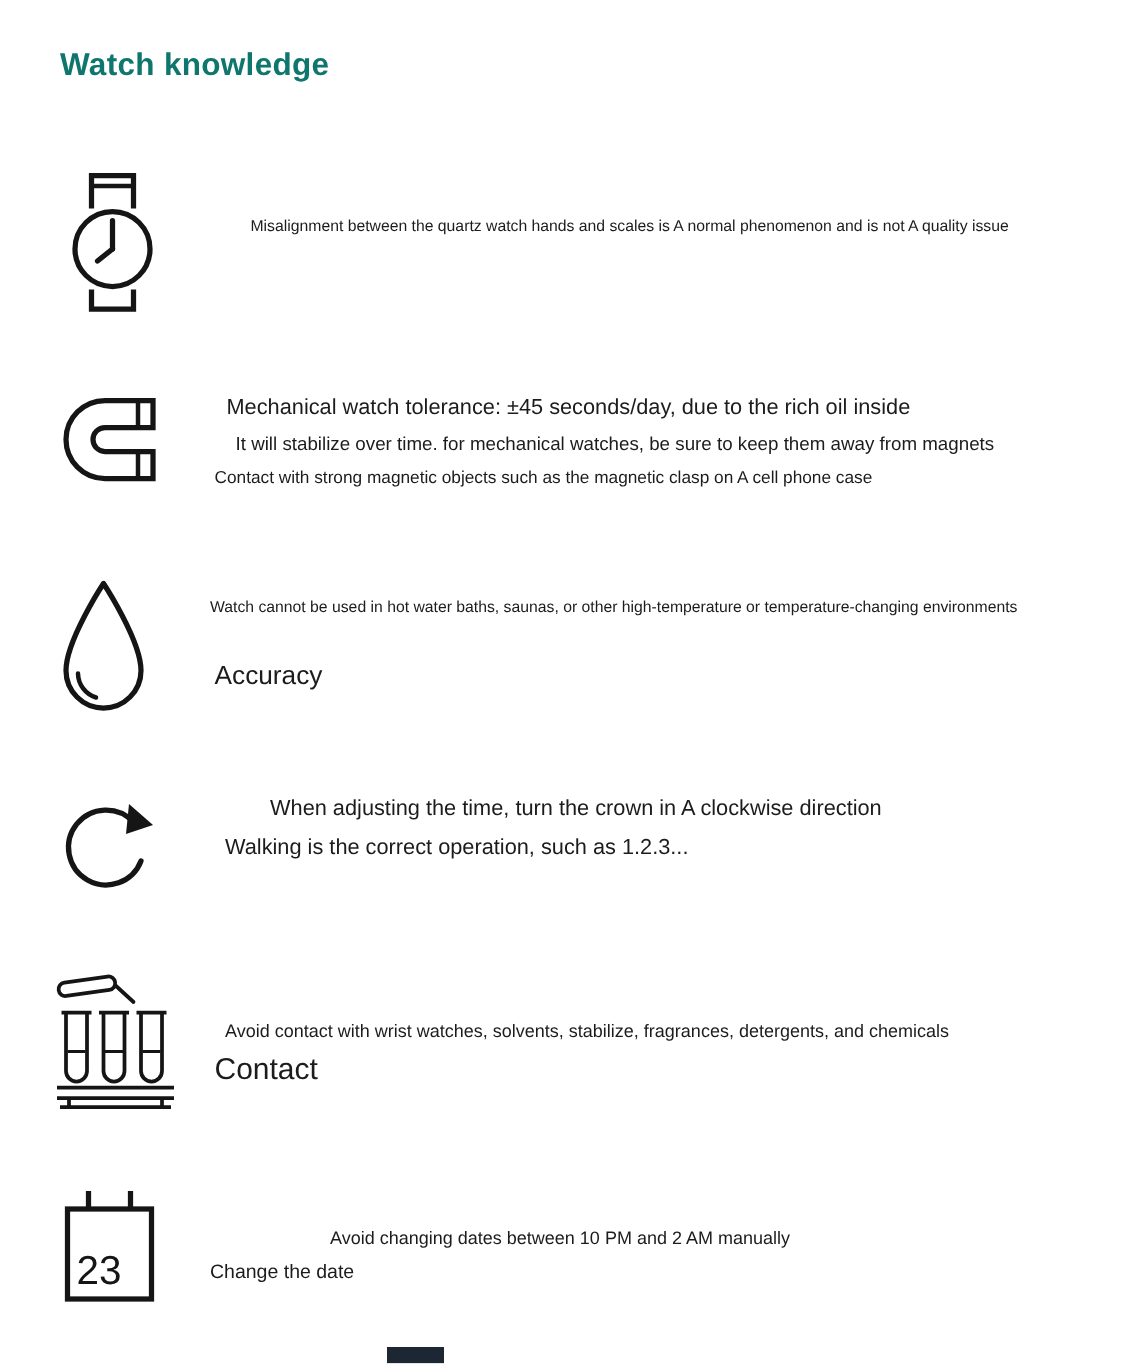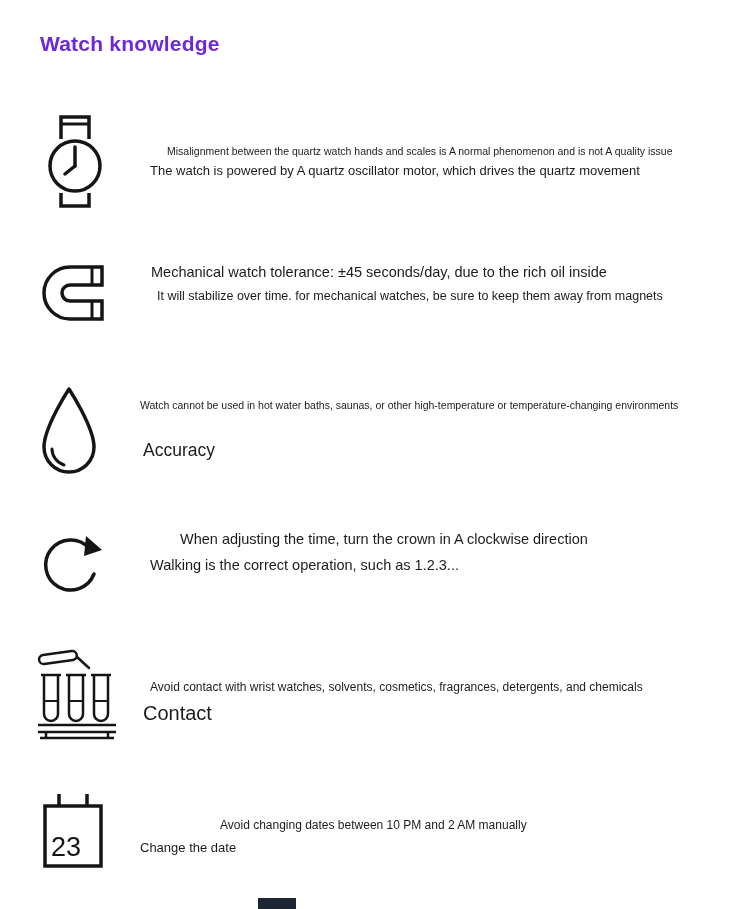--- a/index.html
+++ b/index.html
@@ -2,21 +2,21 @@
 <html><head>
 <meta charset="utf-8">
 <style>
   html,body{margin:0;padding:0;background:#fff;}
   .page{
     position:relative;width:750px;height:909px;background:#ffffff;
     font-family:"Liberation Sans", sans-serif;color:#1c1c1c;overflow:hidden;
   }
   .title{
     position:absolute;left:40px;top:32px;margin:0;
-    font-size:21px;font-weight:700;letter-spacing:.2px;color:#6d28d9;
+    font-size:21px;font-weight:700;letter-spacing:.2px;color:#0f766e;
   }
   .sec{position:absolute;left:0;width:750px;}
   .icon{position:absolute;display:block;}
   .line{position:absolute;white-space:nowrap;font-weight:400;color:#1c1c1c;line-height:1.2;}
 
   
   #s1{top:113px;height:130px}
   #s1 .icon{left:42px;top:0}
   #s1 .l1{left:167px;top:32px;font-size:10.5px}
   #s1 .l2{left:150px;top:50px;font-size:13px}
@@ -70,31 +70,31 @@
   <section class="sec" id="s1">
     <svg class="icon" width="66" height="97" viewBox="0 0 66 97" fill="none">
       <path d="M19,26 L19,4 L47,4 L47,26" stroke="#151515" stroke-width="3.5"></path>
       <path d="M19,11 L47,11" stroke="#151515" stroke-width="3"></path>
       <circle cx="33" cy="53" r="25" stroke="#151515" stroke-width="3.5"></circle>
       <path d="M33,53 L33,34" stroke="#151515" stroke-width="3.5" stroke-linecap="round"></path>
       <path d="M33,53 L23,61" stroke="#151515" stroke-width="3.5" stroke-linecap="round"></path>
       <path d="M19,80 L19,93 L47,93 L47,80" stroke="#151515" stroke-width="3.5"></path>
     </svg>
     <div class="line l1">Misalignment between the quartz watch hands and scales is A normal phenomenon and is not A quality issue</div>
-    <div class="line l2">The watch is powered by A quartz oscillator motor, which drives the quartz movement</div>
   </section>
 
   <section class="sec" id="s2">
     <svg class="icon" width="68" height="58" viewBox="0 0 68 58" fill="none">
       <path d="M62,3 L30,3 A26,26 0 0,0 30,55 L62,55 L62,37 L30,37 A8,8 0 0,1 30,21 L62,21 Z" stroke="#151515" stroke-width="3.5" stroke-linejoin="miter"></path>
       <path d="M52,3 L52,21" stroke="#151515" stroke-width="3"></path>
       <path d="M52,37 L52,55" stroke="#151515" stroke-width="3"></path>
     </svg>
     <div class="line l1">Mechanical watch tolerance: ±45 seconds/day, due to the rich oil inside</div>
     <div class="line l2">It will stabilize over time. for mechanical watches, be sure to keep them away from magnets</div>
+    <div class="line l3">Contact with strong magnetic objects such as the magnetic clasp on A cell phone case</div>
   </section>
 
   <section class="sec" id="s3">
     <svg class="icon" width="62" height="92" viewBox="0 0 62 92" fill="none">      
         <path d="M31,4 C31,4 6,42 6,62 A25,25 0 0,0 56,62 C56,42 31,4 31,4 Z" stroke="#151515" stroke-width="3.5" stroke-linejoin="round"></path>
       <path d="M14,64 A17,17 0 0,0 26,80" stroke="#151515" stroke-width="3" stroke-linecap="round"></path>
     </svg>
     <div class="line l1">Watch cannot be used in hot water baths, saunas, or other high-temperature or temperature-changing environments</div>
     <div class="line l3">Accuracy</div>
   </section>
@@ -126,21 +126,21 @@
       <path d="M58,30 L58,69 A7,7 0 0,0 72,69 L72,30" stroke="#151515" stroke-width="2.5"></path>
       <path d="M55,30 L75,30" stroke="#151515" stroke-width="2.5"></path>
       <path d="M59,56 L71,56" stroke="#151515" stroke-width="2"></path>
 
       <path d="M2,80 L80,80" stroke="#151515" stroke-width="2.5"></path>
       <path d="M2,87 L80,87" stroke="#151515" stroke-width="2.5"></path>
       <path d="M10,87 L10,93" stroke="#151515" stroke-width="2.5"></path>
       <path d="M72,87 L72,93" stroke="#151515" stroke-width="2.5"></path>
       <path d="M4,93 L78,93" stroke="#151515" stroke-width="2.5"></path>
     </svg>
-    <div class="line l1">Avoid contact with wrist watches, solvents, cosmetics, fragrances, detergents, and chemicals</div>
+    <div class="line l1">Avoid contact with wrist watches, solvents, stabilize, fragrances, detergents, and chemicals</div>
     <div class="line l2">Contact</div>
   </section>
 
   <section class="sec" id="s6">
     <svg class="icon" width="66" height="82" viewBox="0 0 66 82" fill="none">
       <rect x="5" y="16" width="56" height="60" stroke="#151515" stroke-width="3.5"></rect>
       <path d="M19,16 L19,4" stroke="#151515" stroke-width="3.5"></path>
       <path d="M47,16 L47,4" stroke="#151515" stroke-width="3.5"></path>
       <text x="11" y="66" font-size="27" fill="#151515">23</text>
     </svg>

